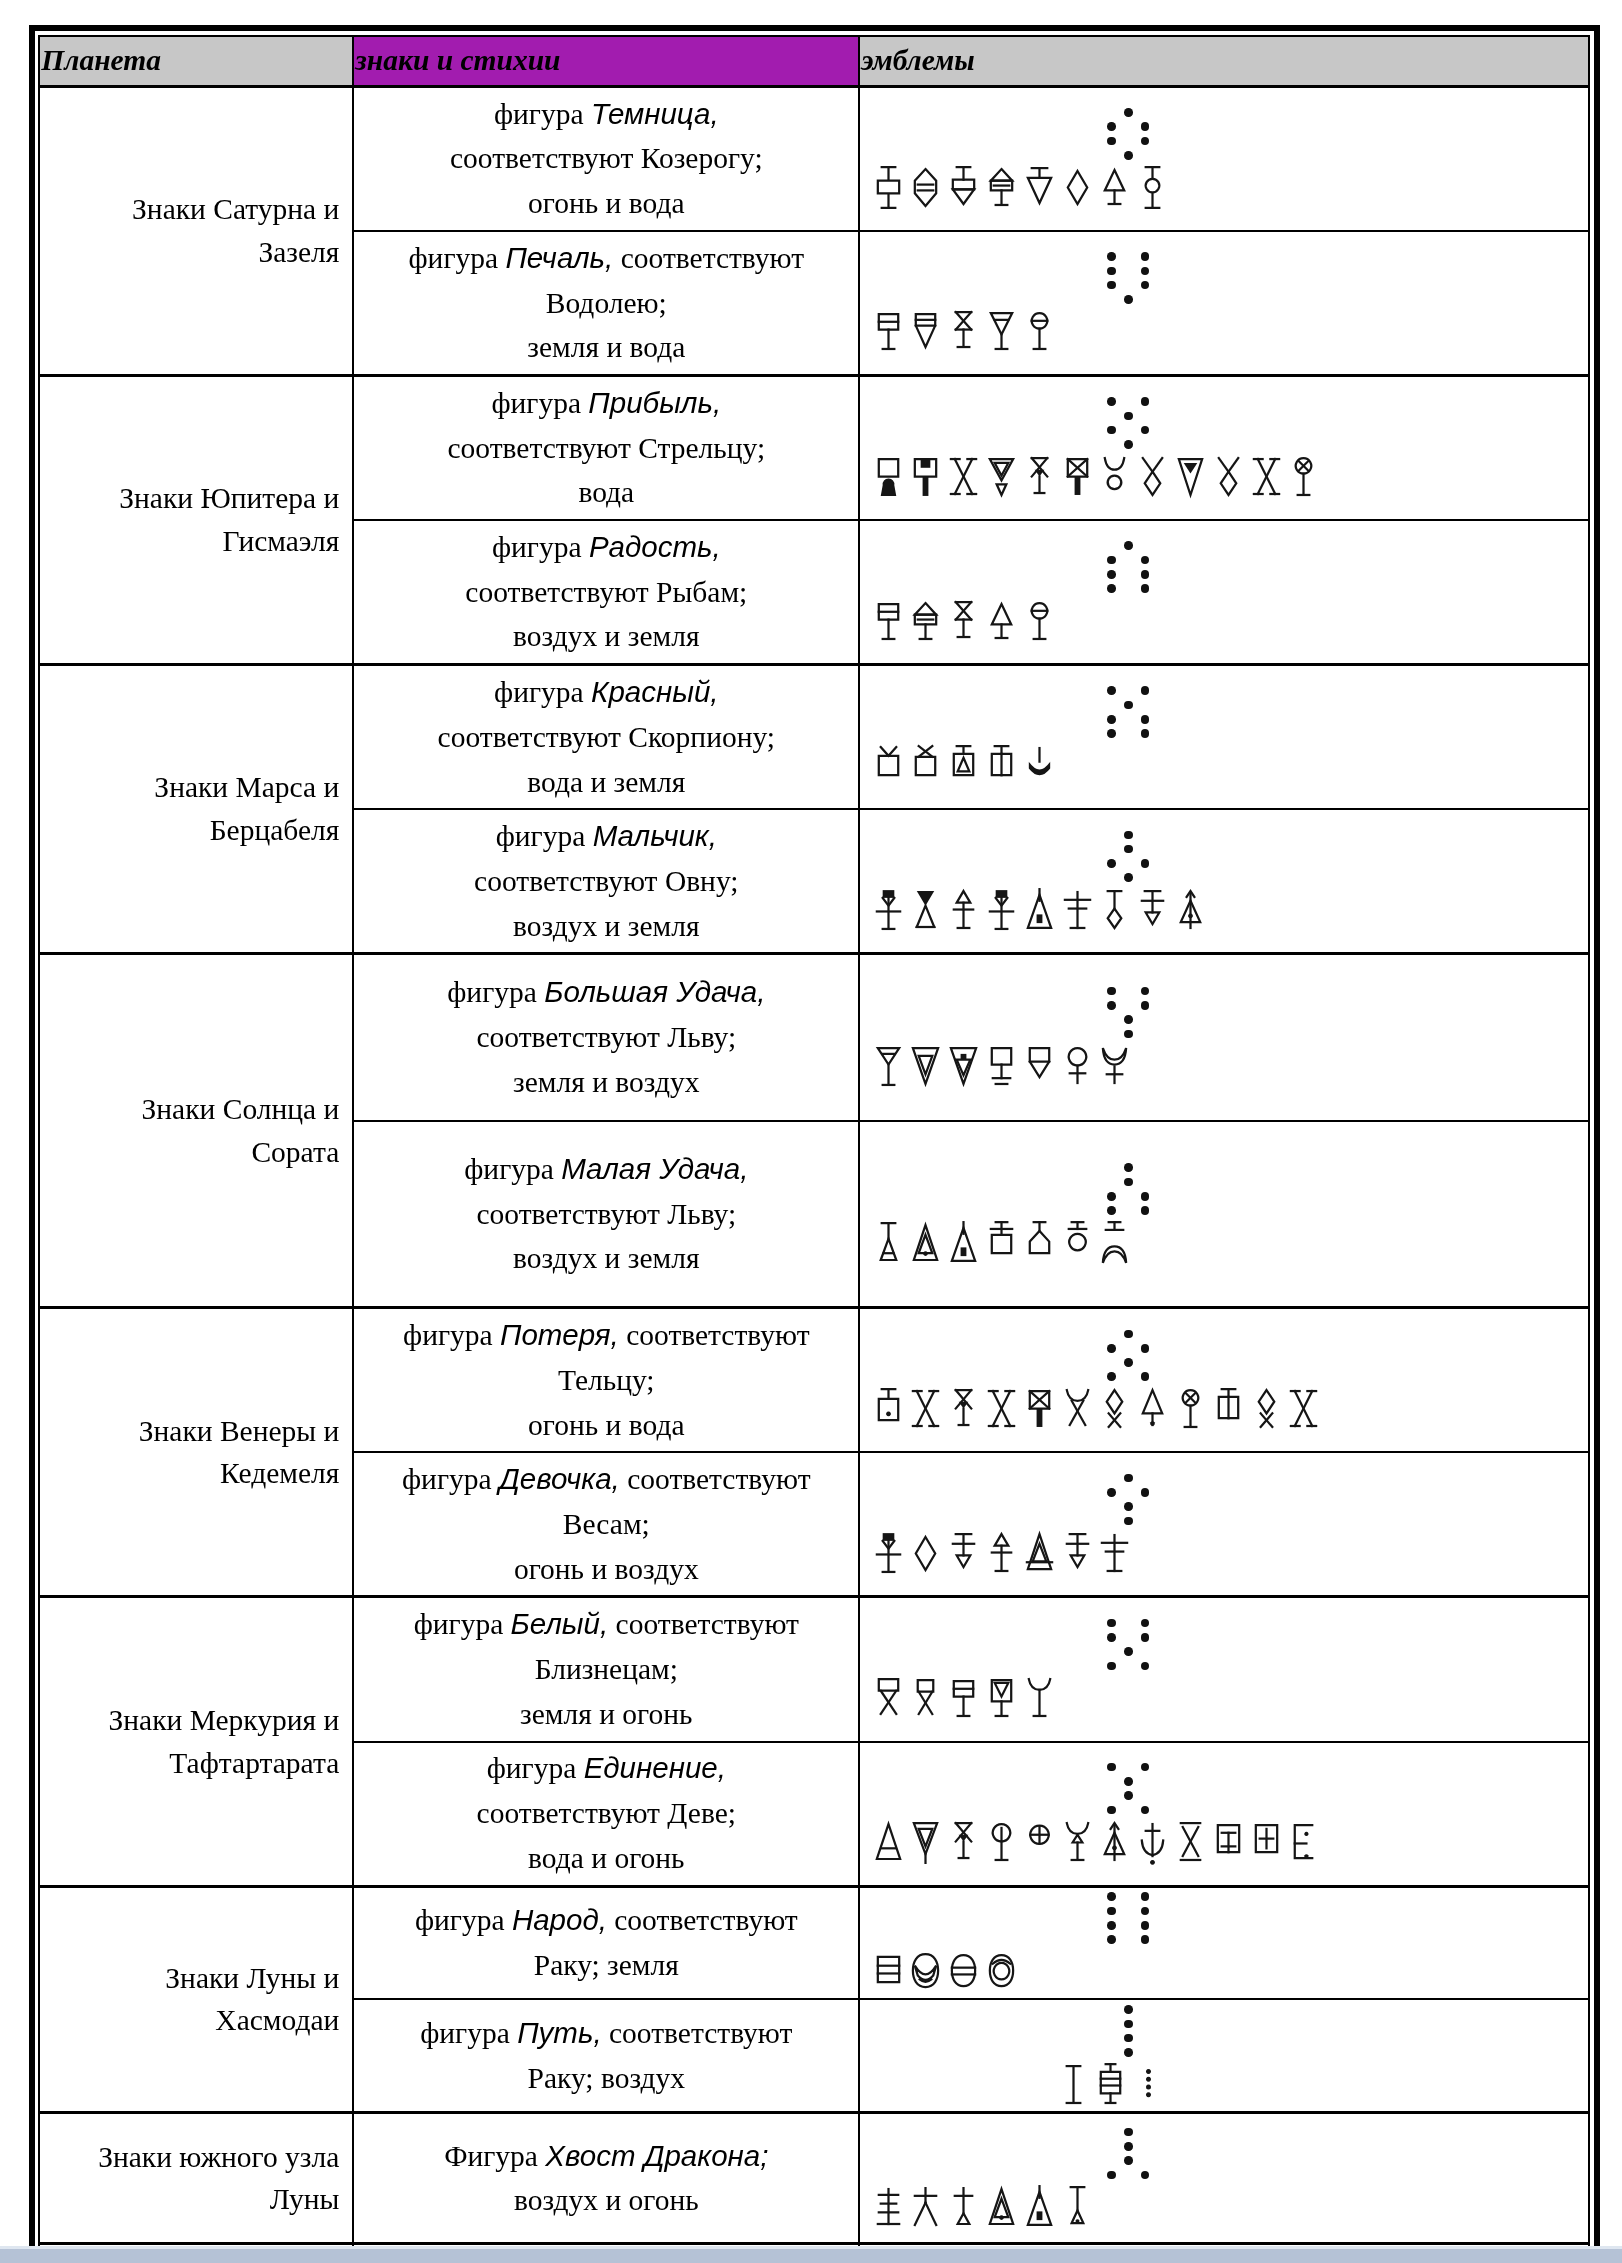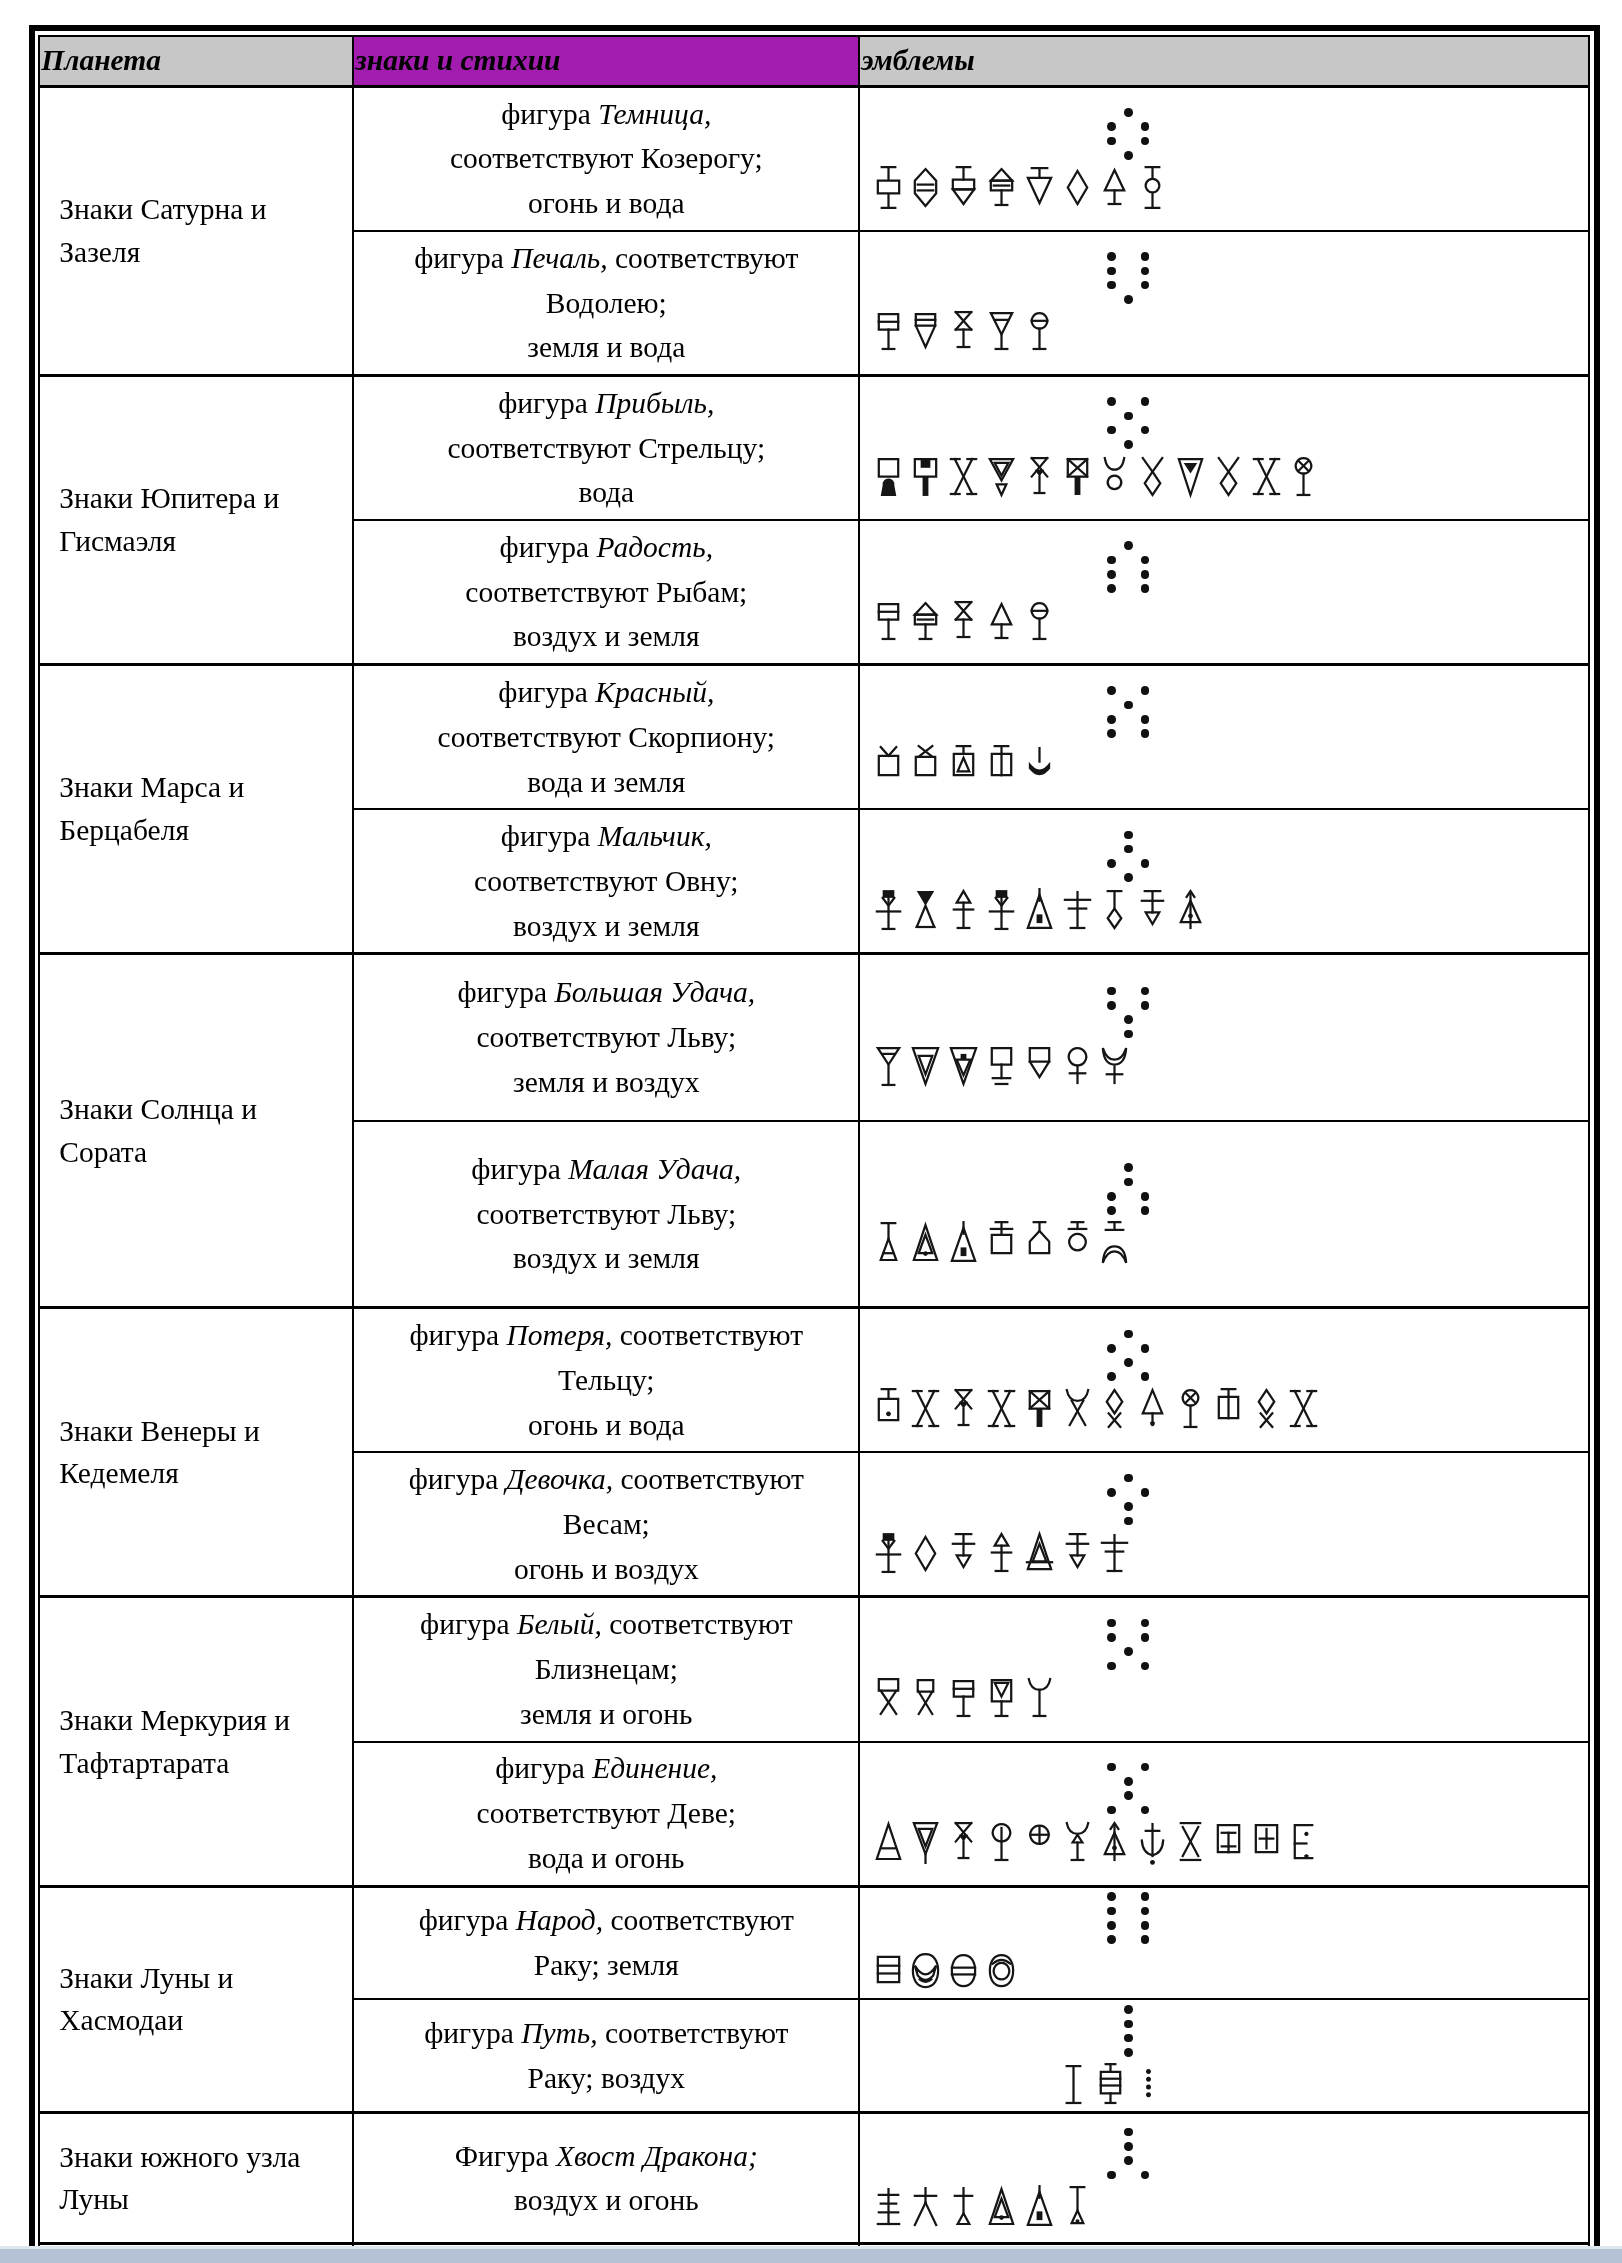--- a/index.html
+++ b/index.html
@@ -15,28 +15,28 @@
   table{border-collapse:collapse;width:100%;table-layout:fixed}
   col.c1{width:314px}
   col.c2{width:506px}
   th,td{border:2.9px solid #000}
   tr.gstart td, tr.gstart th{border-top:3.8px solid #000}
   th{
     background:#c7c7c7;height:46px;
     font-size:29.5px;font-style:italic;font-weight:bold;text-align:left;
   }
   td.planet{
-    font-size:29.5px;text-align:left;vertical-align:middle;
-    padding:0 19px;line-height:1.45;background:#fff;
+    font-size:29.5px;text-align:right;vertical-align:middle;
+    padding:0 13px;line-height:1.45;background:#fff;
   }
   td.desc{
     font-size:29.5px;text-align:center;vertical-align:middle;
     padding:3.8px 9.5px;line-height:1.52;background:#fff;
   }
-  td.desc i{font-family:Liberation Serif, serif}
+  td.desc i{font-family:Liberation Sans, sans-serif}
   td.emb{vertical-align:middle;padding:2.9px 3.8px 2.9px 11.4px;background:#fff}
   .dots{display:flex;flex-direction:column;align-items:center;gap:5.7px;margin:1.9px 0 4.8px;width:72%}
   .dr{display:flex;gap:25px;height:8.6px}
   .dot{width:8.6px;height:8.6px;border-radius:50%;background:#111;display:block}
   .sigils{display:flex;align-items:flex-end;gap:4.8px}
   .sig{width:33px;height:47px;display:block}
   td.emb.g6s1 .sigils{padding-left:185px}
   .bottombar{
     position:absolute;left:0;bottom:0;width:100%;height:15px;
     border-top:3.8px solid #dee6f0;

